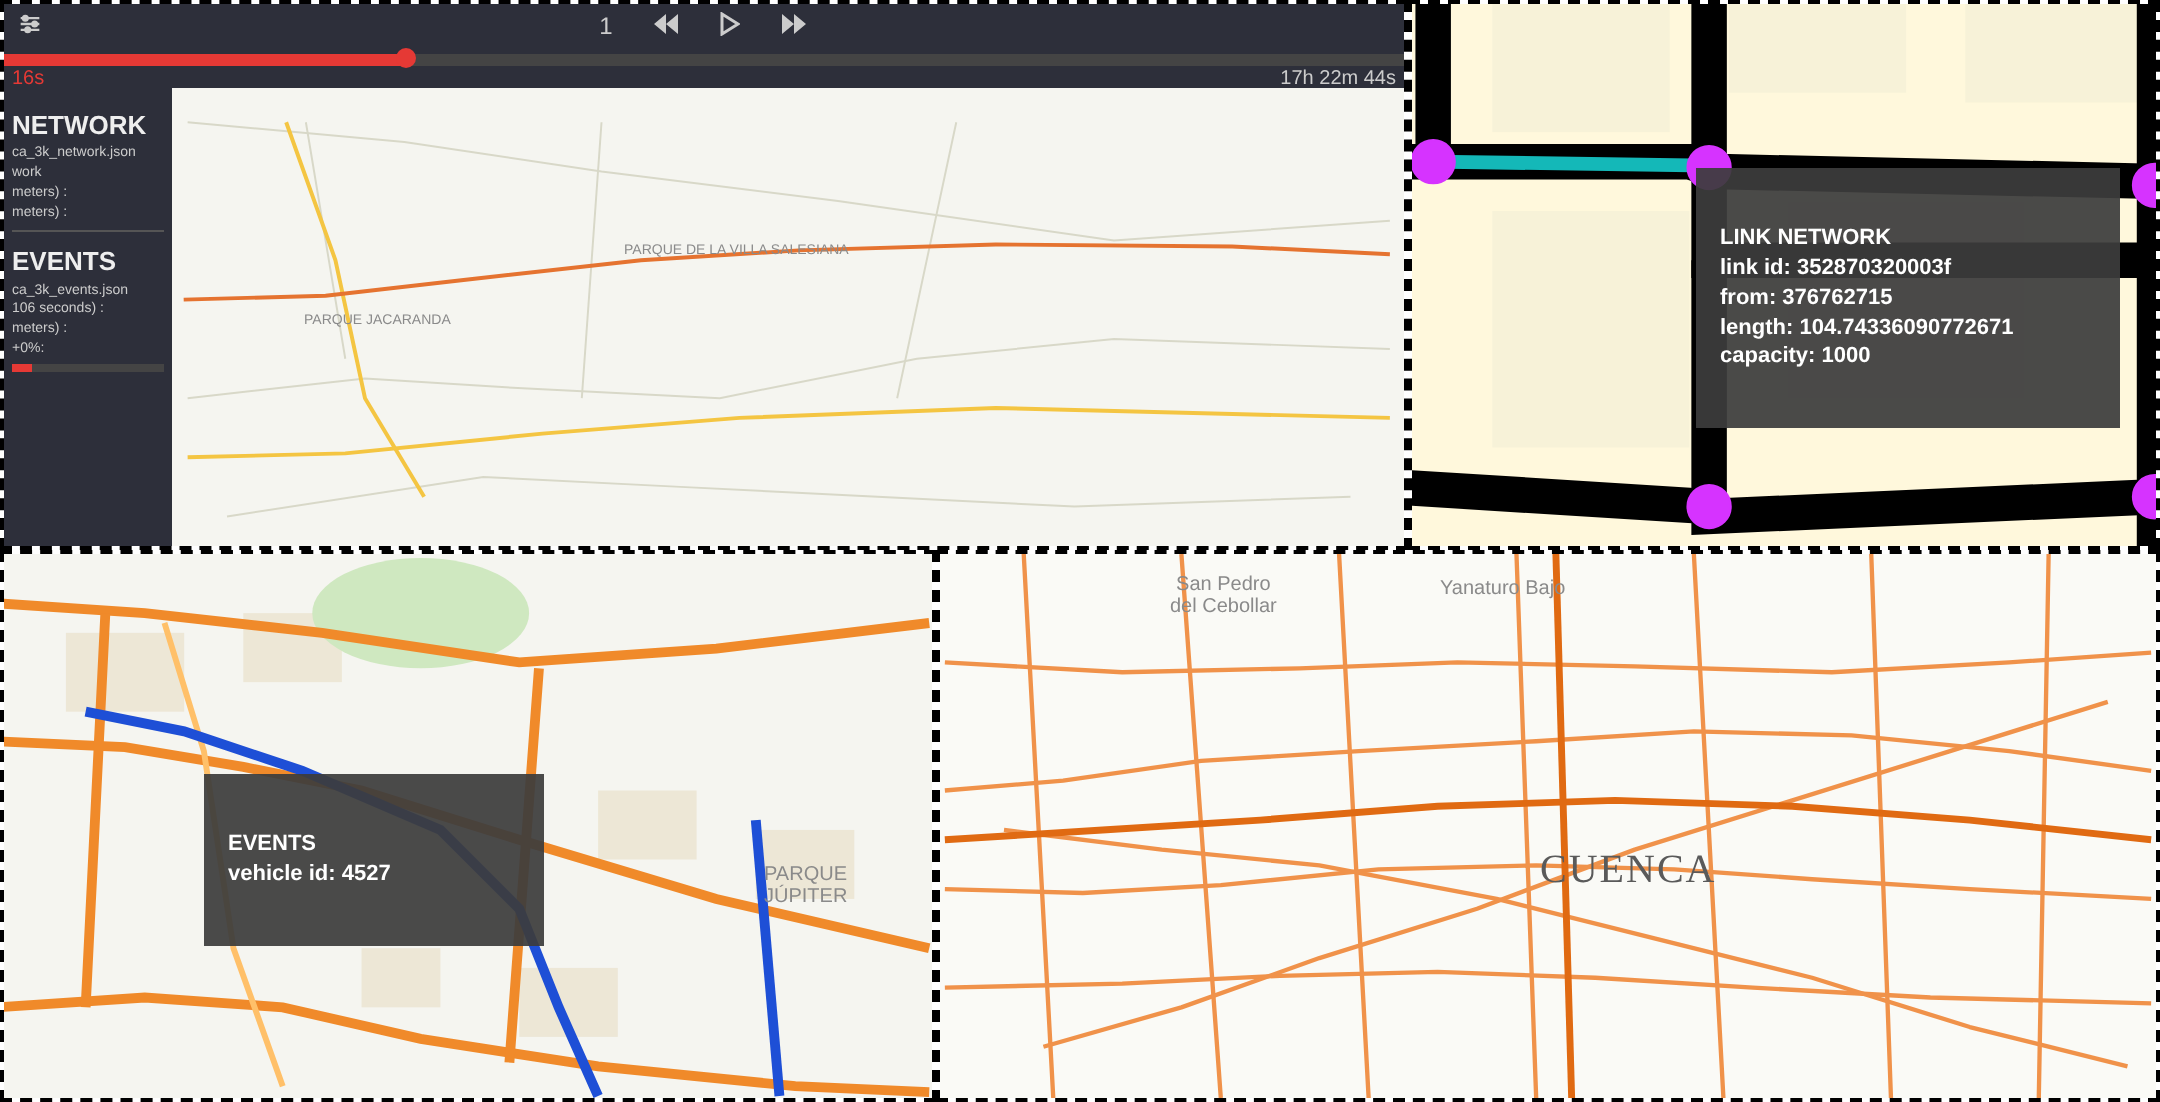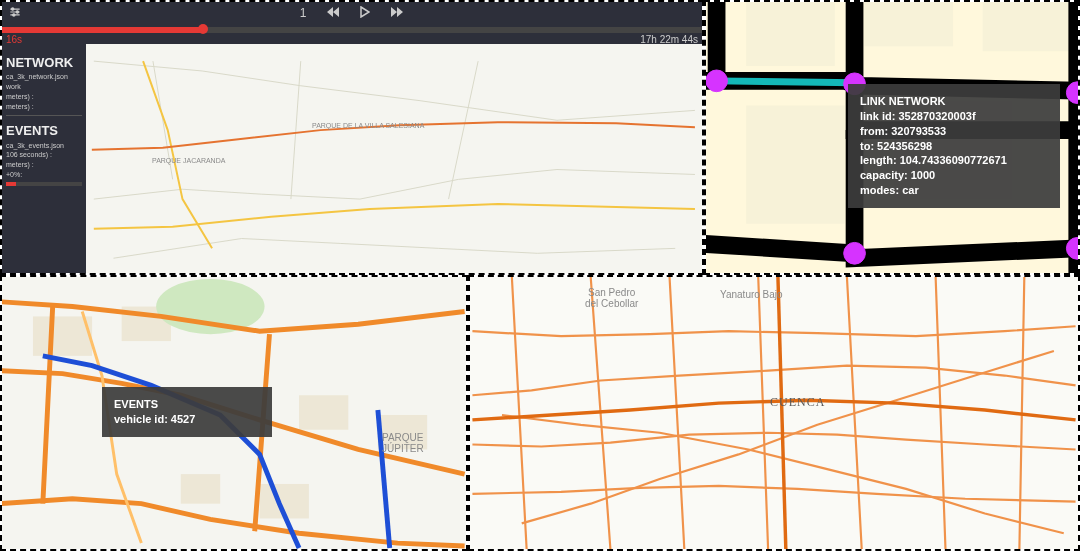--- a/index.html
+++ b/index.html
@@ -17,23 +17,23 @@
   .toolbar .left { position:absolute; left:6px; color:#ccc; }
   .timeline { position:absolute; left:0; top:22px; right:0; height:20px; background:#2d2f3a; z-index:10;}
   .timeline .track { position:absolute; left:0; right:0; top:3px; height:6px; background:#444; }
   .timeline .progress { position:absolute; left:0; width:200px; top:3px; height:6px; background:#e53935; }
   .timeline .knob { position:absolute; left:196px; top:0; width:10px; height:10px; border-radius:50%; background:#e53935; }
   .timeline .t0 { position:absolute; left:4px; top:10px; font-size:10px; color:#e53935; }
   .timeline .t1 { position:absolute; right:4px; top:10px; font-size:10px; color:#ccc; }
   .side { position:absolute; left:0; top:42px; bottom:0; width:84px; background:#2d2f3a; color:#ccc; font-size:7px; padding:4px 4px; z-index:9; line-height:1.4; overflow:hidden;}
   .side h4 { font-size:13px; color:#eee; margin-top:6px; }
   .side .sep { height:1px; background:#555; margin:4px 0;}
-  .tooltip { position:absolute; background:rgba(60,60,60,.93); color:#fff; font-size:11px; font-weight:600; padding:10px 12px; line-height:1.35; z-index:20; }
+  .tooltip { position:absolute; background:rgba(60,60,60,.93); color:#fff; font-size:11px; font-weight:600; padding:28px 12px; line-height:1.35; z-index:20; }
   svg.roads { position:absolute; inset:0; width:100%; height:100%; }
-  .citylabel { position:absolute; font-family: Georgia, serif; color:#5a5a5a; font-size:12px; letter-spacing:1px; }
+  .citylabel { position:absolute; font-family: Georgia, serif; color:#5a5a5a; font-size:20px; letter-spacing:1px;margin-top:29px; }
   .maplabel { position:absolute; color:#8a8a8a; font-size:10px; }
 </style>
 </head>
 <body>
 
 <div class="grid">
 
   <div class="panel tl dashed">
     <div class="map-bg"></div>
     <svg class="roads" viewBox="0 0 704 275">
@@ -117,25 +117,23 @@
         <circle cx="10" cy="80" r="11"></circle>
           <circle cx="150" cy="83" r="11"></circle>
         <circle cx="376" cy="92" r="11"></circle>
           <circle cx="376" cy="250" r="11"></circle>
         <circle cx="150" cy="255" r="11"></circle>
       </g>
     </svg>
     <div class="tooltip" style="right:18px; top:82px; width:212px;">
       <div>LINK NETWORK</div>
       <div>link id: 352870320003f</div>
-      <div>from: 320793533</div>
-      <div>to: 524356298</div>
+      <div>from: 376762715</div>
       <div>length: 104.74336090772671</div>
       <div>capacity: 1000</div>
-      <div>modes: car</div>
     </div>
   </div>
 
   <div class="panel bl dashed">
     <div class="map-bg"></div>
     <svg class="roads" viewBox="0 0 468 276">
       <g fill="#ede7d6">
         <rect x="30" y="40" width="60" height="40"></rect>
           <rect x="120" y="30" width="50" height="35"></rect>
         <rect x="300" y="120" width="50" height="35"></rect>

